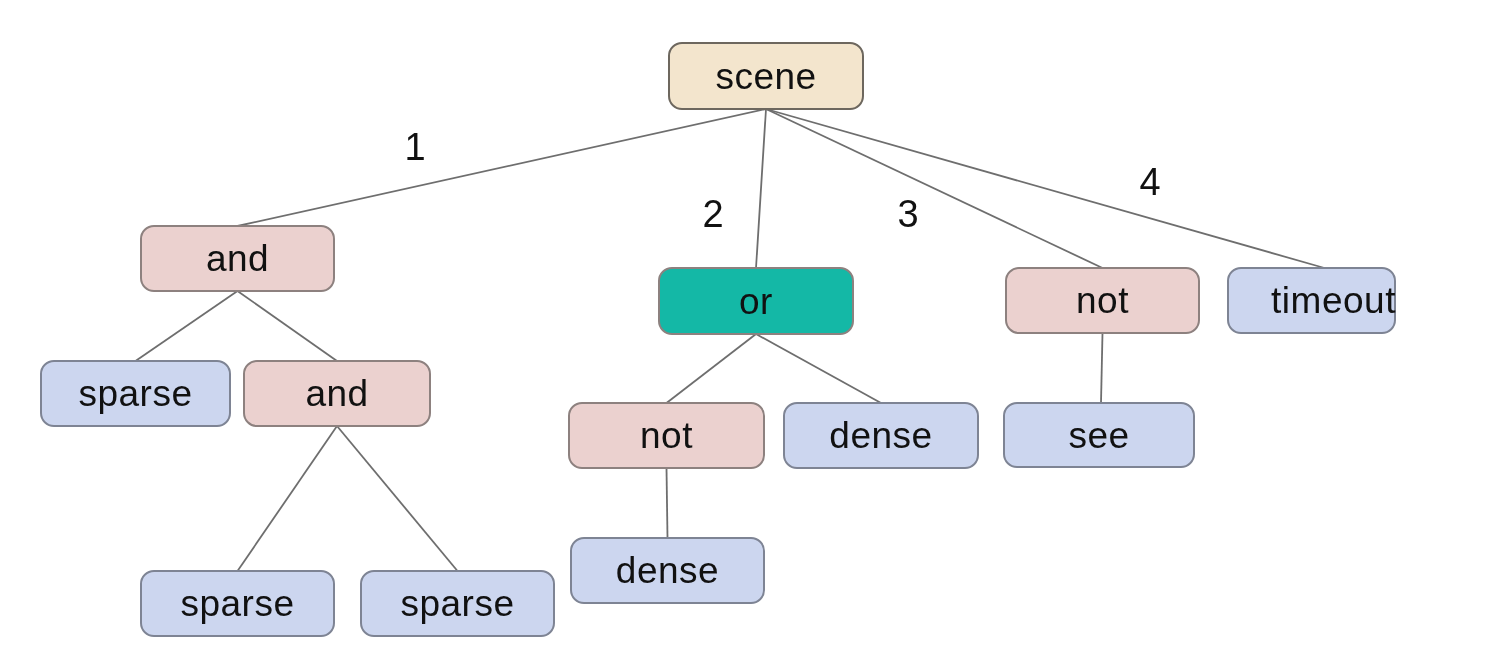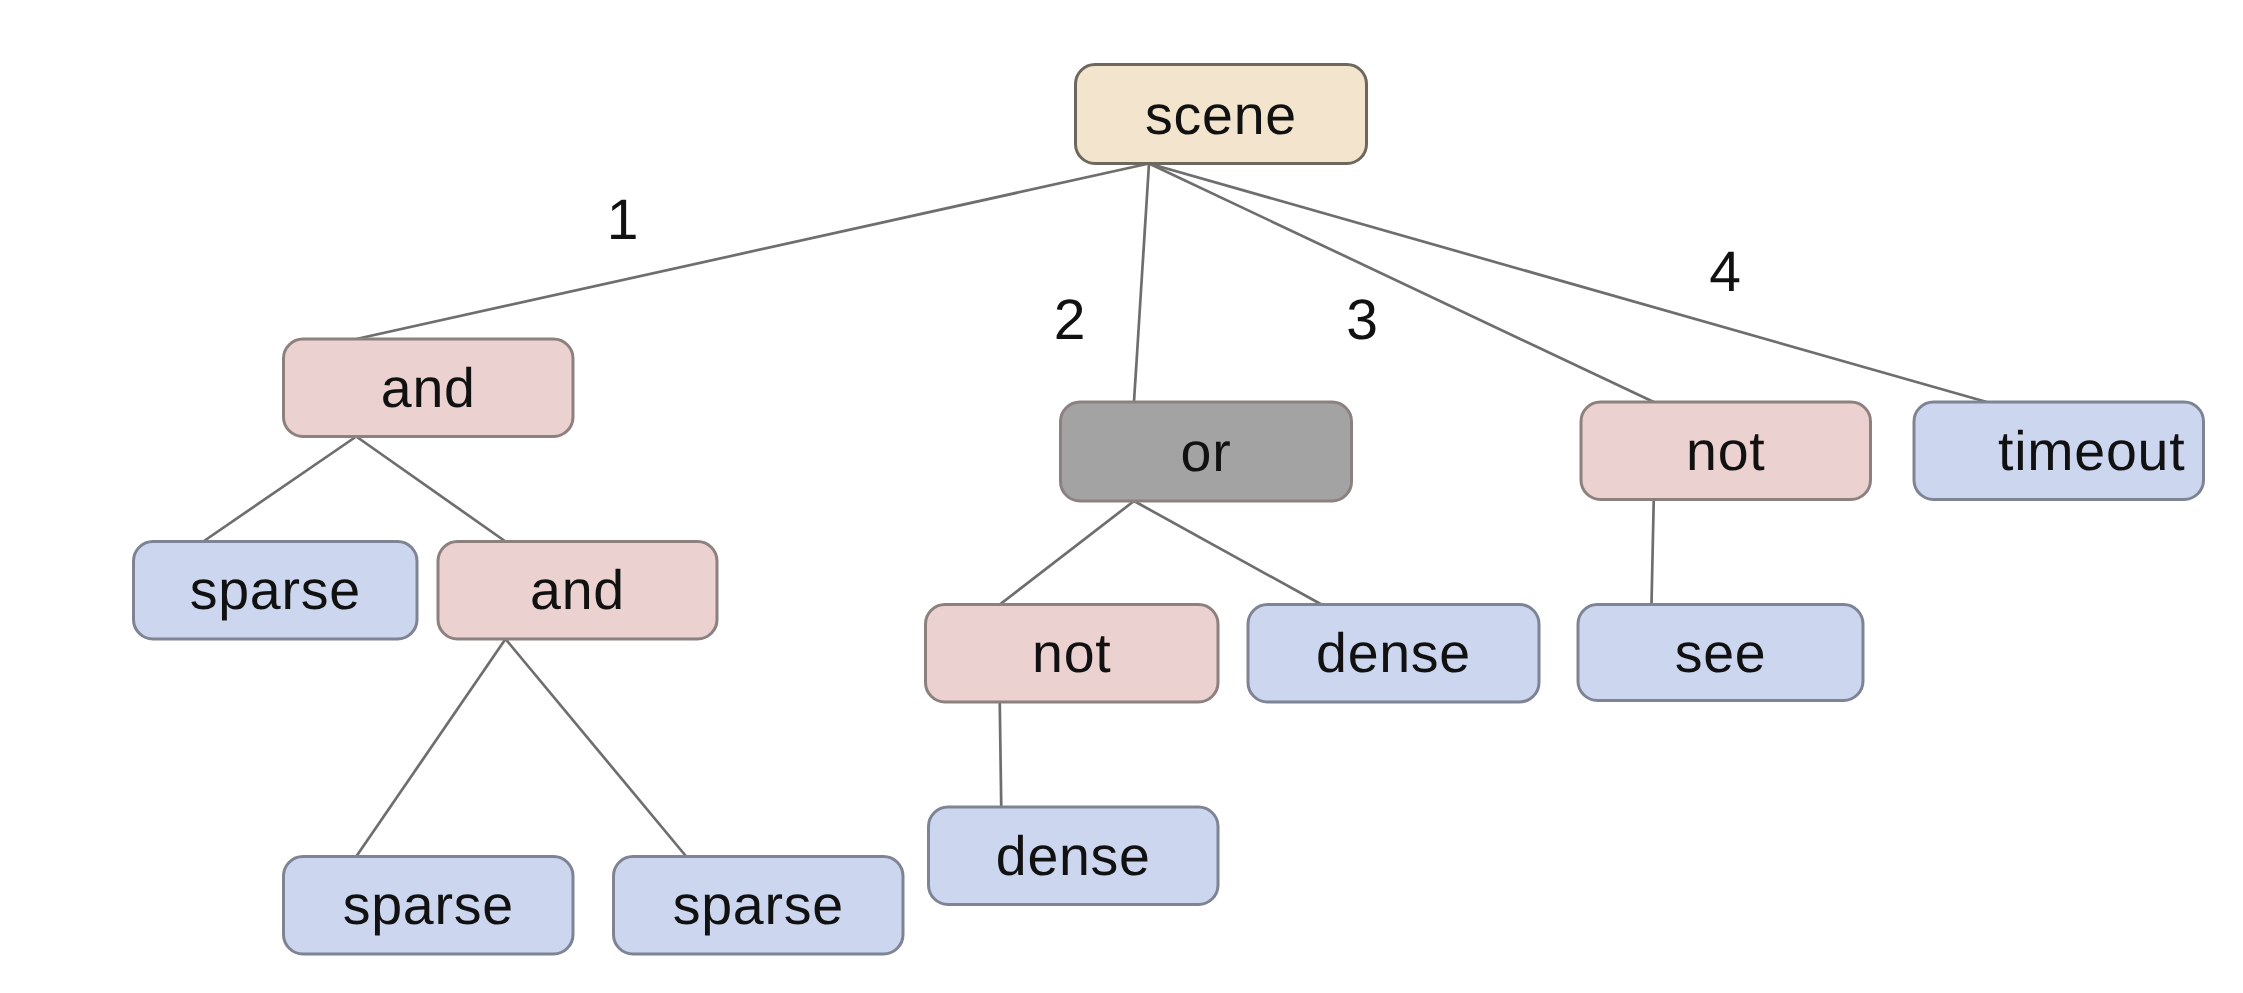--- a/index.html
+++ b/index.html
@@ -36,21 +36,20 @@
     border: 2px solid #7a7a7a;
     border-radius: 14px;
     display: flex;
     align-items: center;
     justify-content: center;
     font-size: 37px;
     line-height: 1;
     color: #111111;
     letter-spacing: 0.5px;
     white-space: nowrap;
-    margin-left: 48px;
   }
   .edge-label {
     position: absolute;
     transform: translate(-50%, -50%);
     font-size: 38px;
     line-height: 1;
     color: #111111;
   }
 </style>
 </head>
@@ -73,23 +72,23 @@
     </svg>
   <div class="edge-label-layer" id="edge-label-layer">
       <div class="edge-label" style="left: 415px; top: 147px; color: rgb(17, 17, 17);">1</div>
       <div class="edge-label" style="left: 713px; top: 214px; color: rgb(17, 17, 17);">2</div>
       <div class="edge-label" style="left: 908px; top: 214px; color: rgb(17, 17, 17);">3</div>
       <div class="edge-label" style="left: 1150px; top: 182px; color: rgb(17, 17, 17);">4</div>
     </div>
   <div class="node-layer" id="node-layer">
       <div class="node" style="left: 668px; top: 42px; width: 196px; height: 68px; background: rgb(243, 229, 205); border-color: rgb(109, 103, 94); color: rgb(17, 17, 17);">scene</div>
       <div class="node" style="left: 140px; top: 225px; width: 195px; height: 67px; background: rgb(235, 209, 207); border-color: rgb(141, 129, 127); color: rgb(17, 17, 17);">and</div>
-      <div class="node" style="left: 658px; top: 267px; width: 196px; height: 68px; background: #a3a3a3; border-color: rgb(141, 129, 127); color: rgb(17, 17, 17);">or</div>
+      <div class="node" style="left: 658px; top: 267px; width: 196px; height: 68px; background: #14b8a6; border-color: rgb(141, 129, 127); color: rgb(17, 17, 17);">or</div>
       <div class="node" style="left: 1005px; top: 267px; width: 195px; height: 67px; background: rgb(235, 209, 207); border-color: rgb(141, 129, 127); color: rgb(17, 17, 17);">not</div>
-      <div class="node" style="left: 1227px; top: 267px; width: 195px; height: 67px; background: rgb(204, 214, 239); border-color: rgb(126, 132, 148); color: rgb(17, 17, 17); padding-left: 44px;">timeout</div>
+      <div class="node" style="left: 1227px; top: 267px; width: 169px; height: 67px; background: rgb(204, 214, 239); border-color: rgb(126, 132, 148); color: rgb(17, 17, 17); padding-left: 44px;">timeout</div>
       <div class="node" style="left: 40px; top: 360px; width: 191px; height: 67px; background: rgb(204, 214, 239); border-color: rgb(126, 132, 148); color: rgb(17, 17, 17);">sparse</div>
       <div class="node" style="left: 243px; top: 360px; width: 188px; height: 67px; background: rgb(235, 209, 207); border-color: rgb(141, 129, 127); color: rgb(17, 17, 17);">and</div>
       <div class="node" style="left: 568px; top: 402px; width: 197px; height: 67px; background: rgb(235, 209, 207); border-color: rgb(141, 129, 127); color: rgb(17, 17, 17);">not</div>
       <div class="node" style="left: 783px; top: 402px; width: 196px; height: 67px; background: rgb(204, 214, 239); border-color: rgb(126, 132, 148); color: rgb(17, 17, 17);">dense</div>
       <div class="node" style="left: 1003px; top: 402px; width: 192px; height: 66px; background: rgb(204, 214, 239); border-color: rgb(126, 132, 148); color: rgb(17, 17, 17);">see</div>
       <div class="node" style="left: 140px; top: 570px; width: 195px; height: 67px; background: rgb(204, 214, 239); border-color: rgb(126, 132, 148); color: rgb(17, 17, 17);">sparse</div>
       <div class="node" style="left: 360px; top: 570px; width: 195px; height: 67px; background: rgb(204, 214, 239); border-color: rgb(126, 132, 148); color: rgb(17, 17, 17);">sparse</div>
       <div class="node" style="left: 570px; top: 537px; width: 195px; height: 67px; background: rgb(204, 214, 239); border-color: rgb(126, 132, 148); color: rgb(17, 17, 17);">dense</div>
     </div>
 </div>

